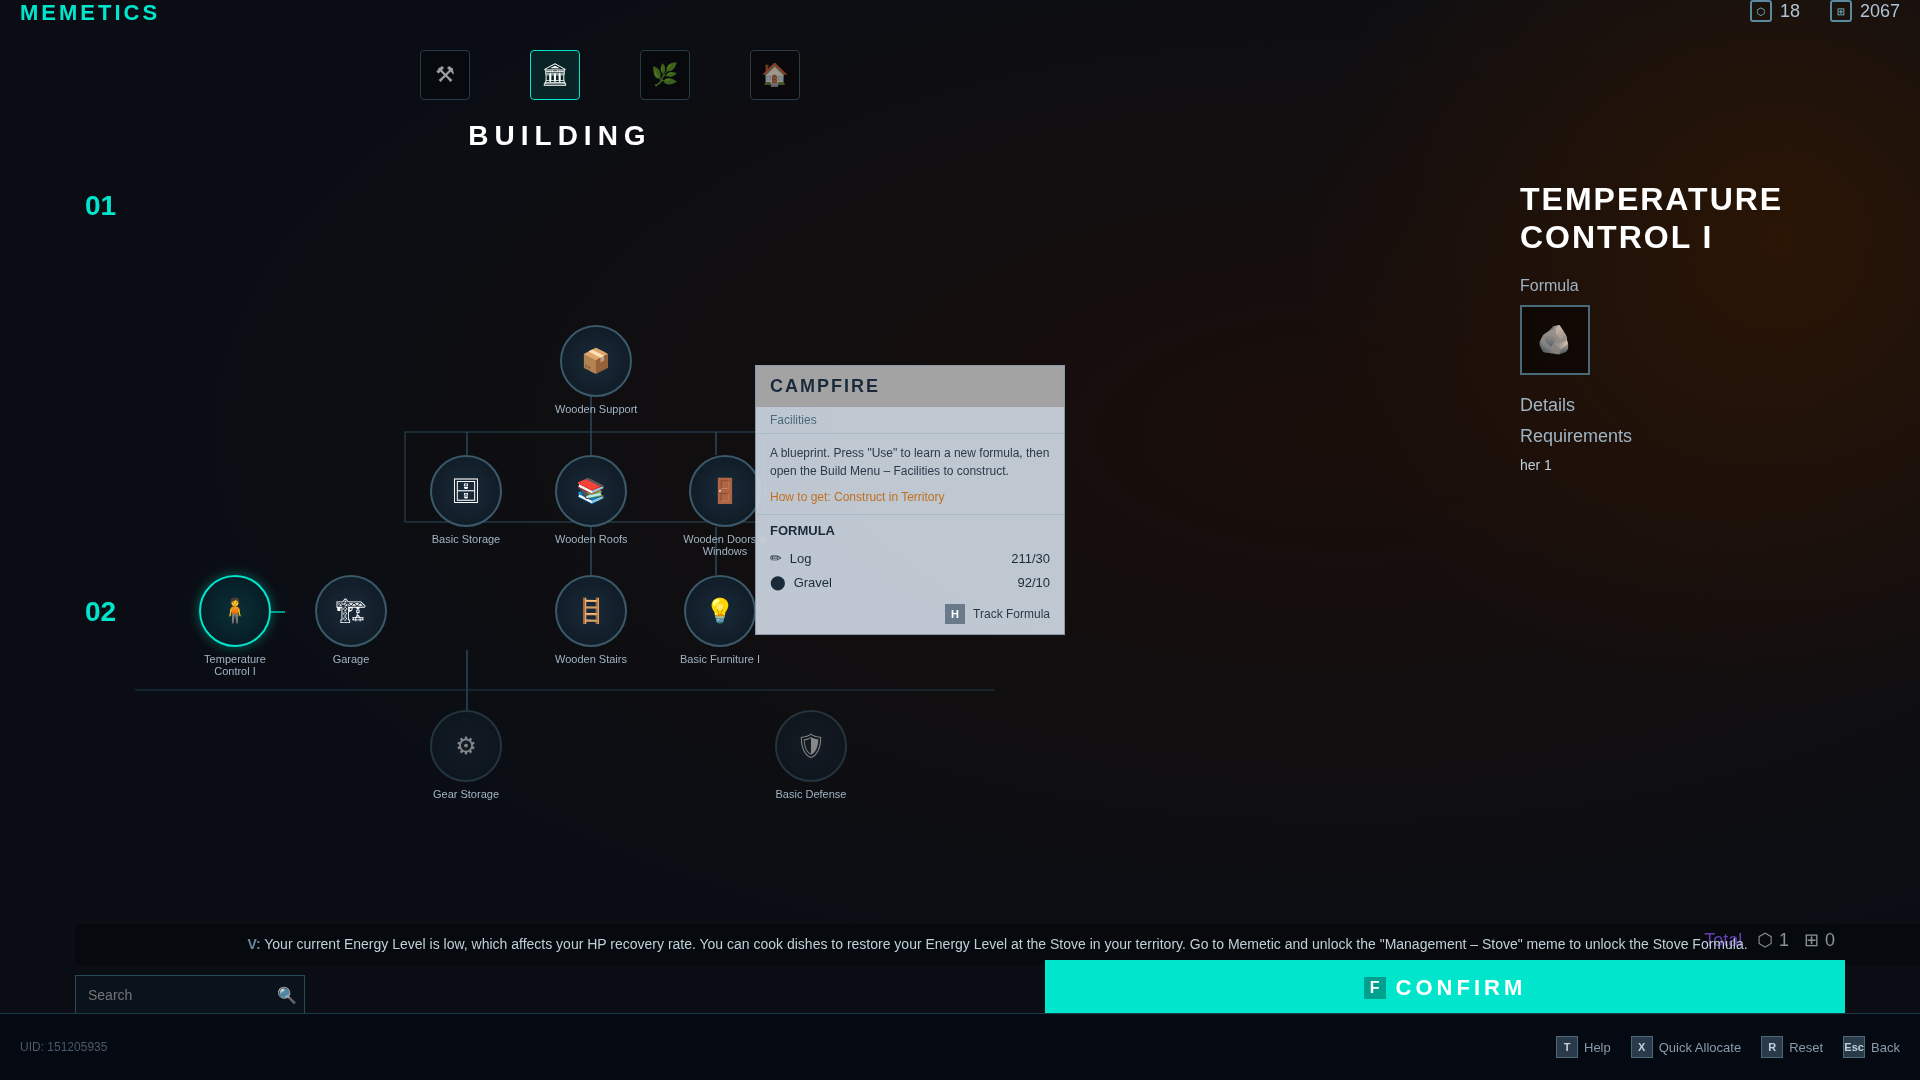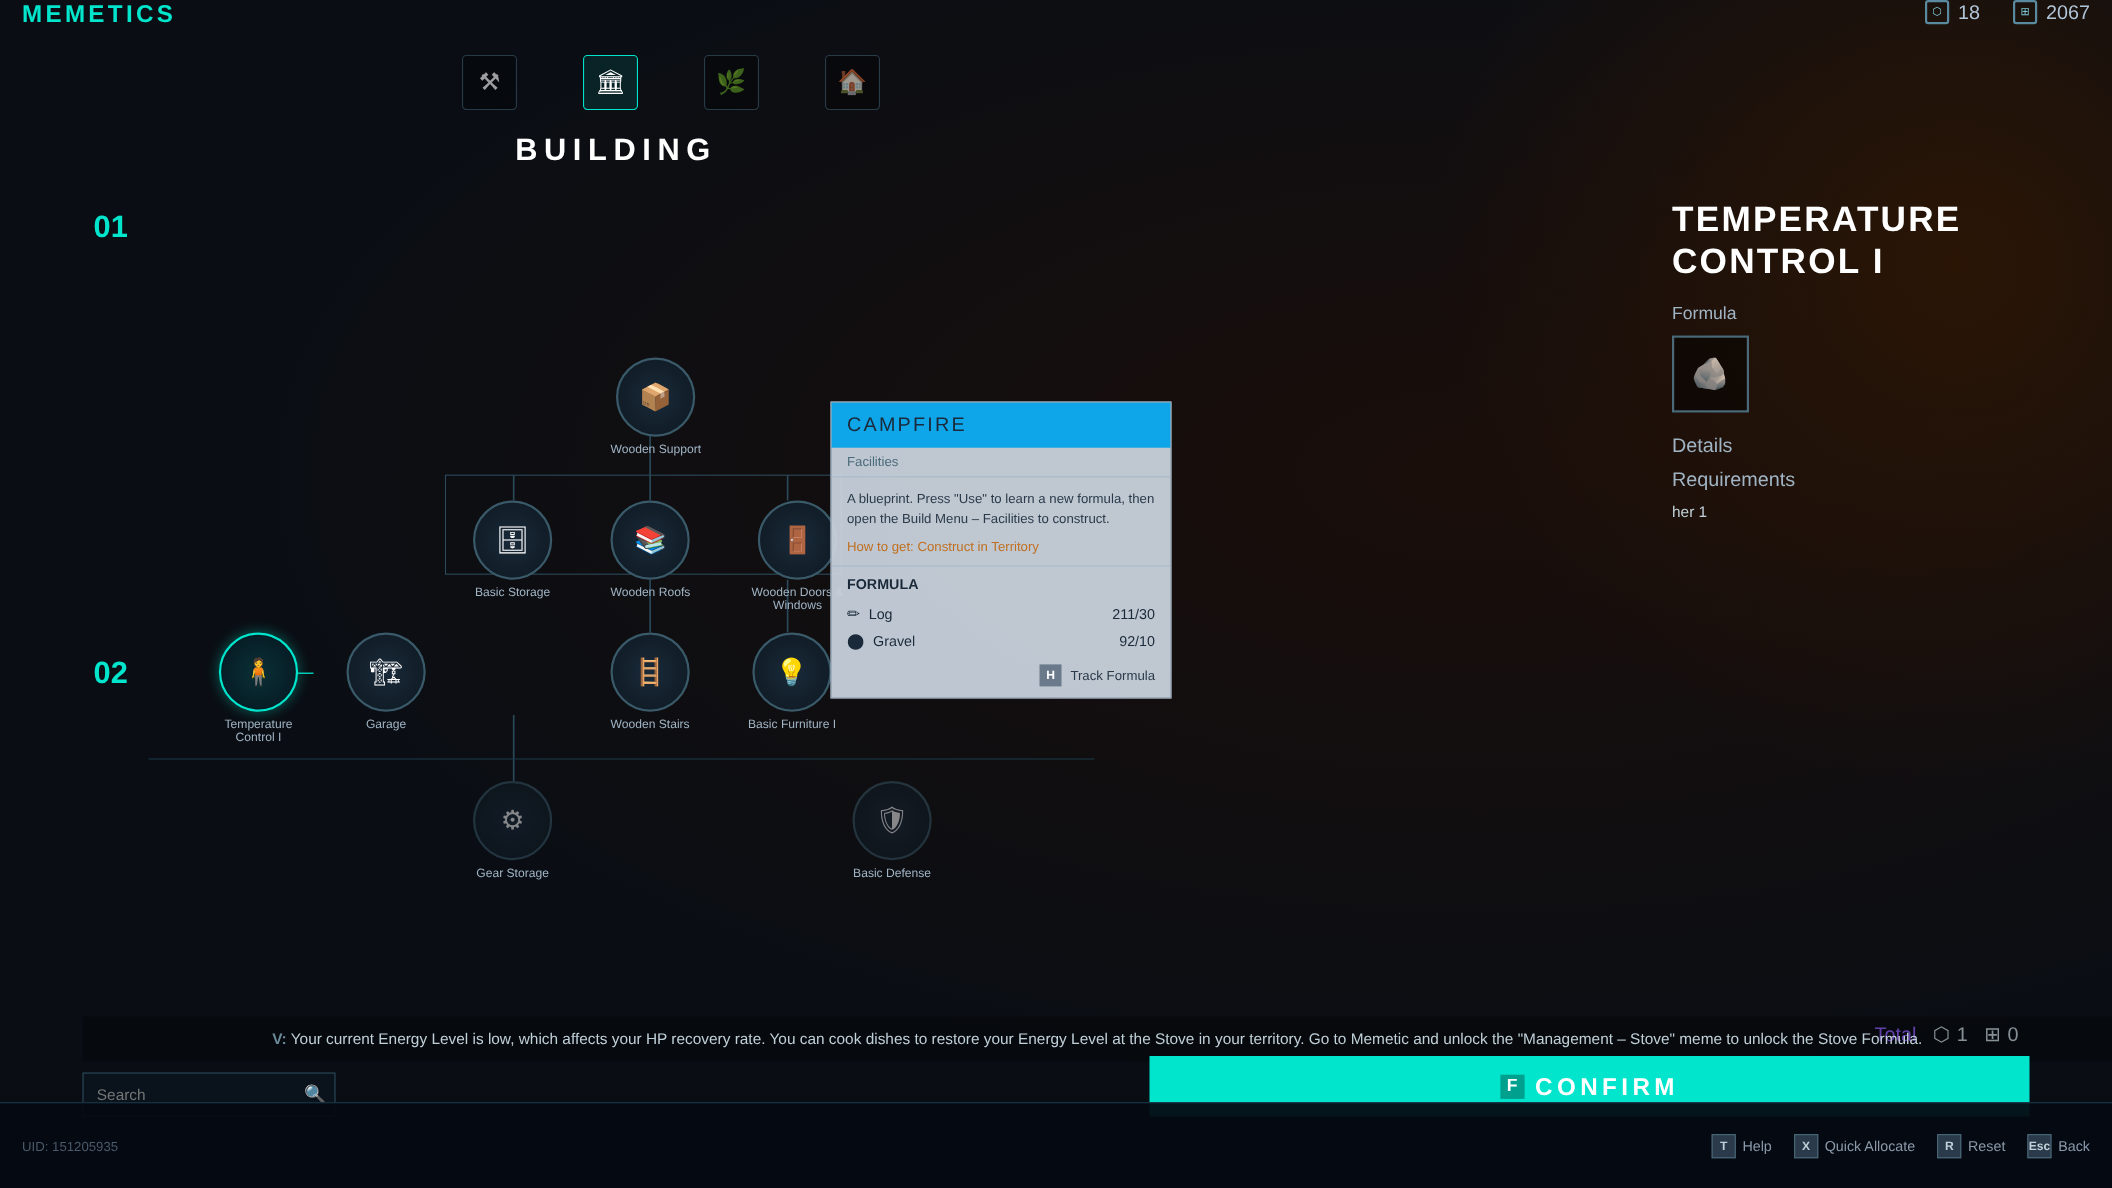--- a/index.html
+++ b/index.html
@@ -274,24 +274,24 @@
       top: 365px;
       left: 755px;
       width: 310px;
       background: rgba(200, 210, 220, 0.95);
       border: 1px solid #8a9aaa;
       z-index: 20;
       color: #1a2a3a;
     }
 
     .tooltip-title {
-      background: #0ea5e9;
+      background: #a3a3a3;
       padding: 10px 14px;
       font-size: 18px;
-      font-weight: normal;
+      font-weight: bold;
       color: #1a2a3a;
       letter-spacing: 2px;
     }
 
     .tooltip-category {
       padding: 6px 14px;
       font-size: 12px;
       color: #4a6a7a;
       border-bottom: 1px solid #aabaca;
     }
@@ -439,21 +439,21 @@
       color: #fff;
       letter-spacing: 4px;
     }
 
     
     .bottom-nav {
       position: absolute;
       bottom: 0;
       left: 0;
       right: 0;
-      height: 78px;
+      height: 67px;
       background: rgba(5, 10, 18, 0.95);
       border-top: 1px solid #1a3a4a;
       display: flex;
       align-items: center;
       justify-content: space-between;
       padding: 0 20px;
       z-index: 15;
     }
 
     .uid-text {

